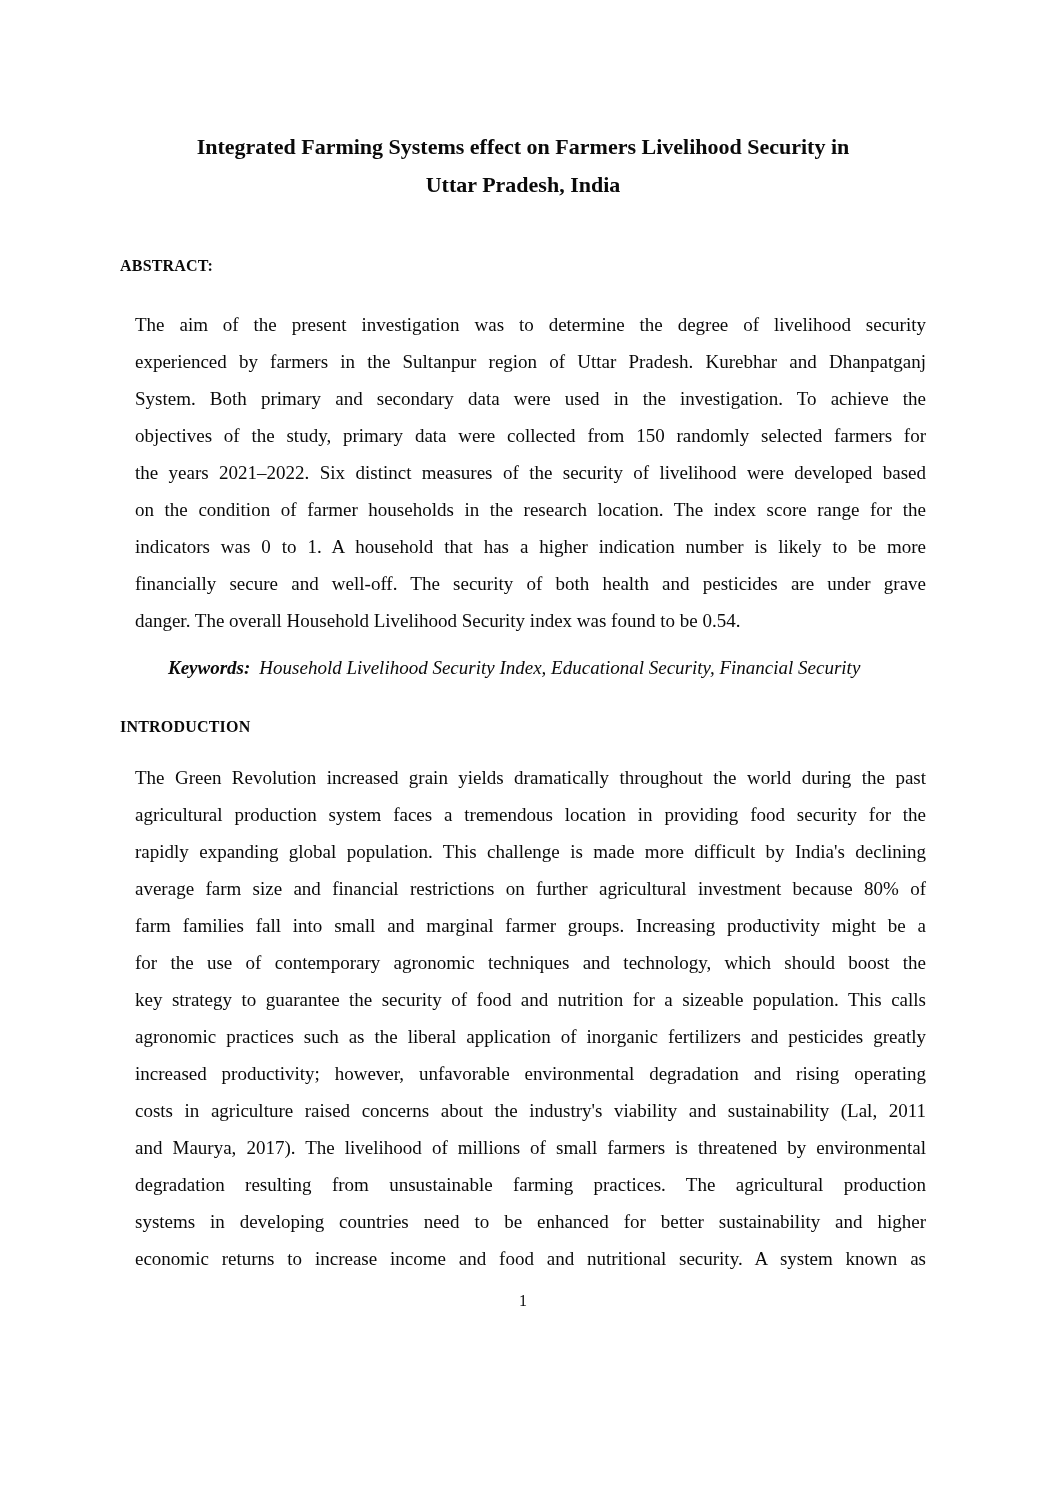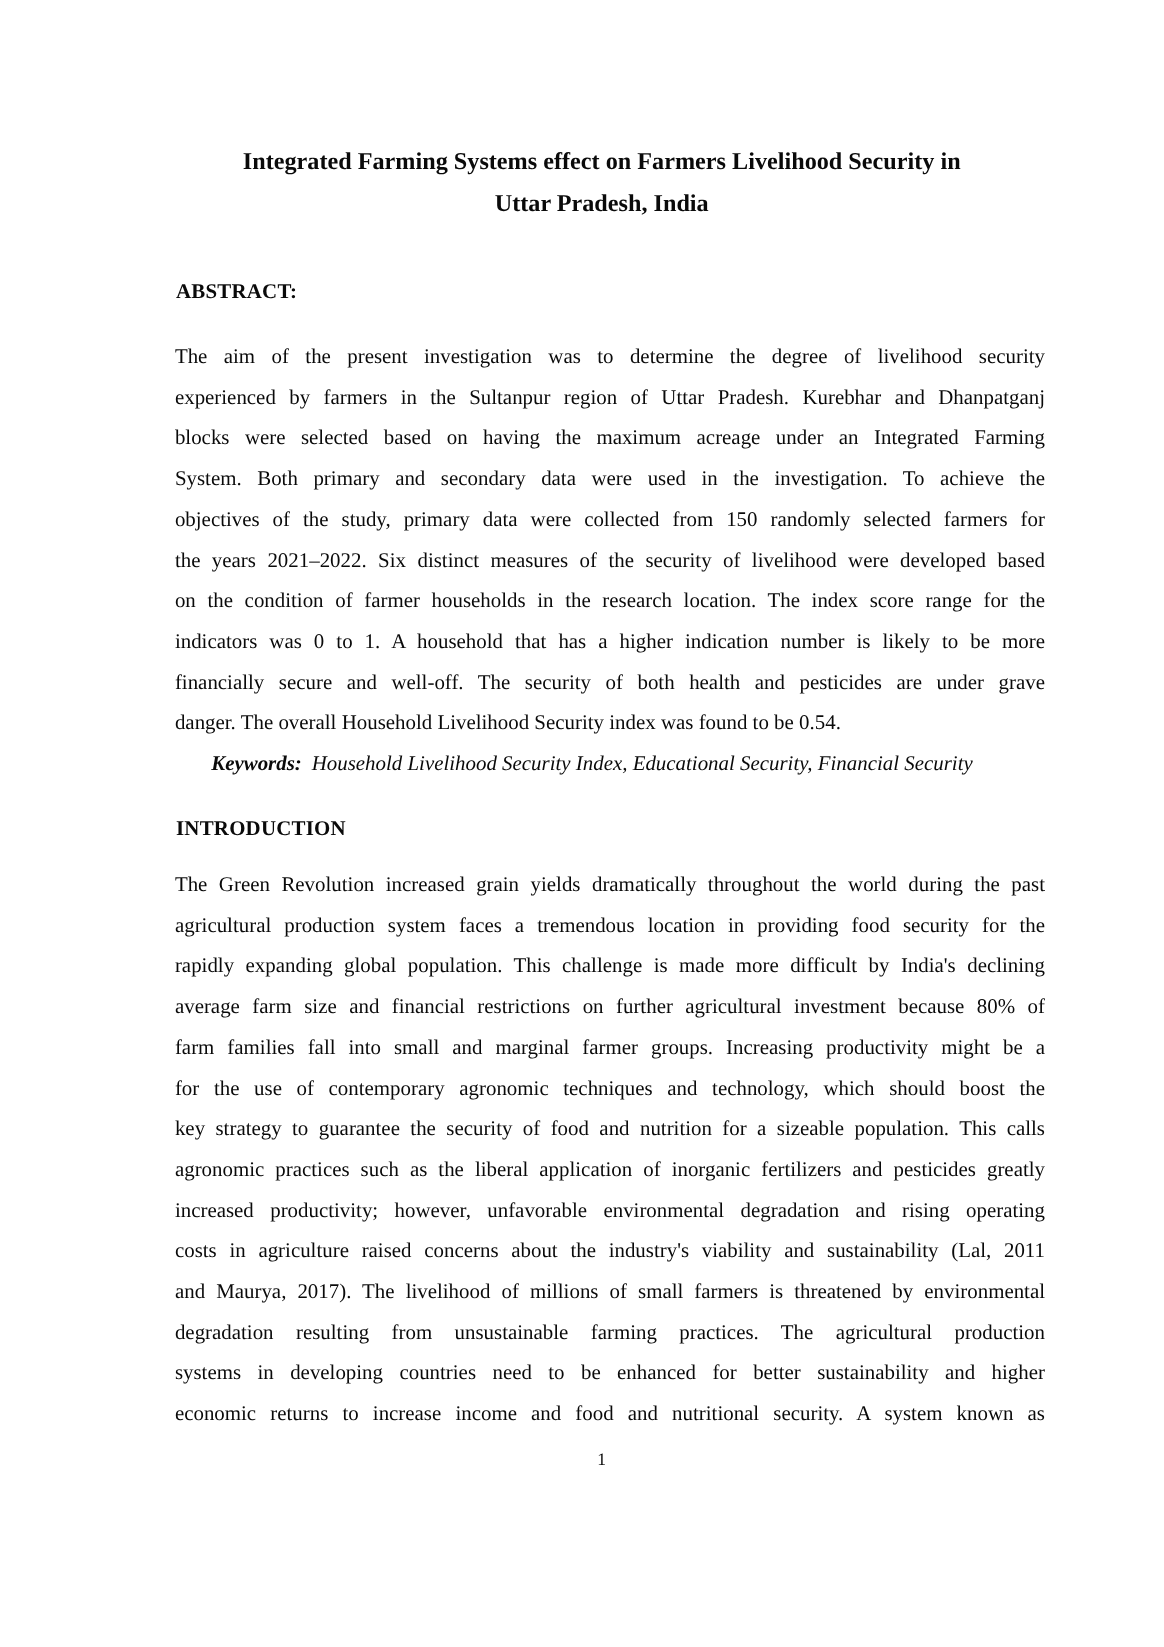--- a/index.html
+++ b/index.html
@@ -15,36 +15,36 @@
     position: relative;
     overflow: hidden;
   }
   .page {
     position: absolute;
     inset: 0;
     background: #ffffff;
   }
   .content {
     position: absolute;
-    left: 144px;
+    left: 120px;
     top: 0;
     width: 806px;
   }
   .title {
     margin: 128px 0 0 0;
     font-size: 22px;
     font-weight: bold;
     text-align: center;
     line-height: 38px;
   }
   .title .tline { display: block; }
 
   .heading {
-    margin: 16px;
-    font-size: 19px;
+    margin: 0;
+    font-size: 16px;
     font-weight: bold;
     line-height: 30px;
     letter-spacing: 0.2px;
   }
   .abstract-heading { margin-top: 47px; }
   .intro-heading   { margin-top: 26px; }
 
   .para {
     font-size: 19px;
     margin-top: 25px;
@@ -58,21 +58,21 @@
     text-align-last: justify;
     overflow: hidden;
     white-space: normal;
     margin-left: 15px;
   }
   .jline.lastline {
     text-align-last: left;
   }
 
   .keywords {
-    margin-top: 0;
+    margin-top: 10px;
     padding-left: 48px;
     font-size: 19px;
     font-style: italic;
     line-height: 37px;
     height: 37px;
     overflow: hidden;
   }
   .kw-label {
     font-weight: bold;
     margin-right: 9px;
@@ -94,21 +94,20 @@
     <h1 class="title">
       <span class="tline">Integrated Farming Systems effect on Farmers Livelihood Security in</span>
       <span class="tline">Uttar Pradesh, India</span>
     </h1>
 
     <h2 class="heading abstract-heading">ABSTRACT:</h2>
 
     <div class="para abstract-para">
       <div class="jline">The aim of the present investigation was to determine the degree of livelihood security</div>
       <div class="jline">experienced by farmers in the Sultanpur region of Uttar Pradesh. Kurebhar and Dhanpatganj</div>
-      <div class="jline">blocks were selected based on having the maximum acreage under an Integrated Farming</div>
       <div class="jline">System. Both primary and secondary data were used in the investigation. To achieve the</div>
       <div class="jline">objectives of the study, primary data were collected from 150 randomly selected farmers for</div>
       <div class="jline">the years 2021–2022. Six distinct measures of the security of livelihood were developed based</div>
       <div class="jline">on the condition of farmer households in the research location. The index score range for the</div>
       <div class="jline">indicators was 0 to 1. A household that has a higher indication number is likely to be more</div>
       <div class="jline">financially secure and well-off. The security of both health and pesticides are under grave</div>
       <div class="jline lastline">danger. The overall Household Livelihood Security index was found to be 0.54.</div>
     </div>
 
     <div class="keywords">

